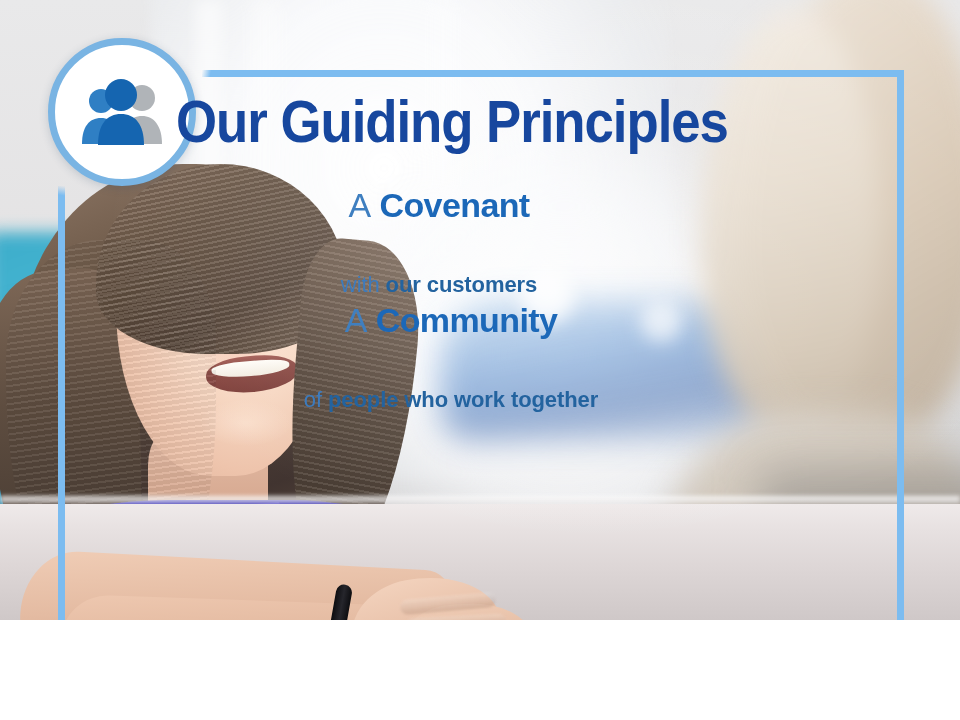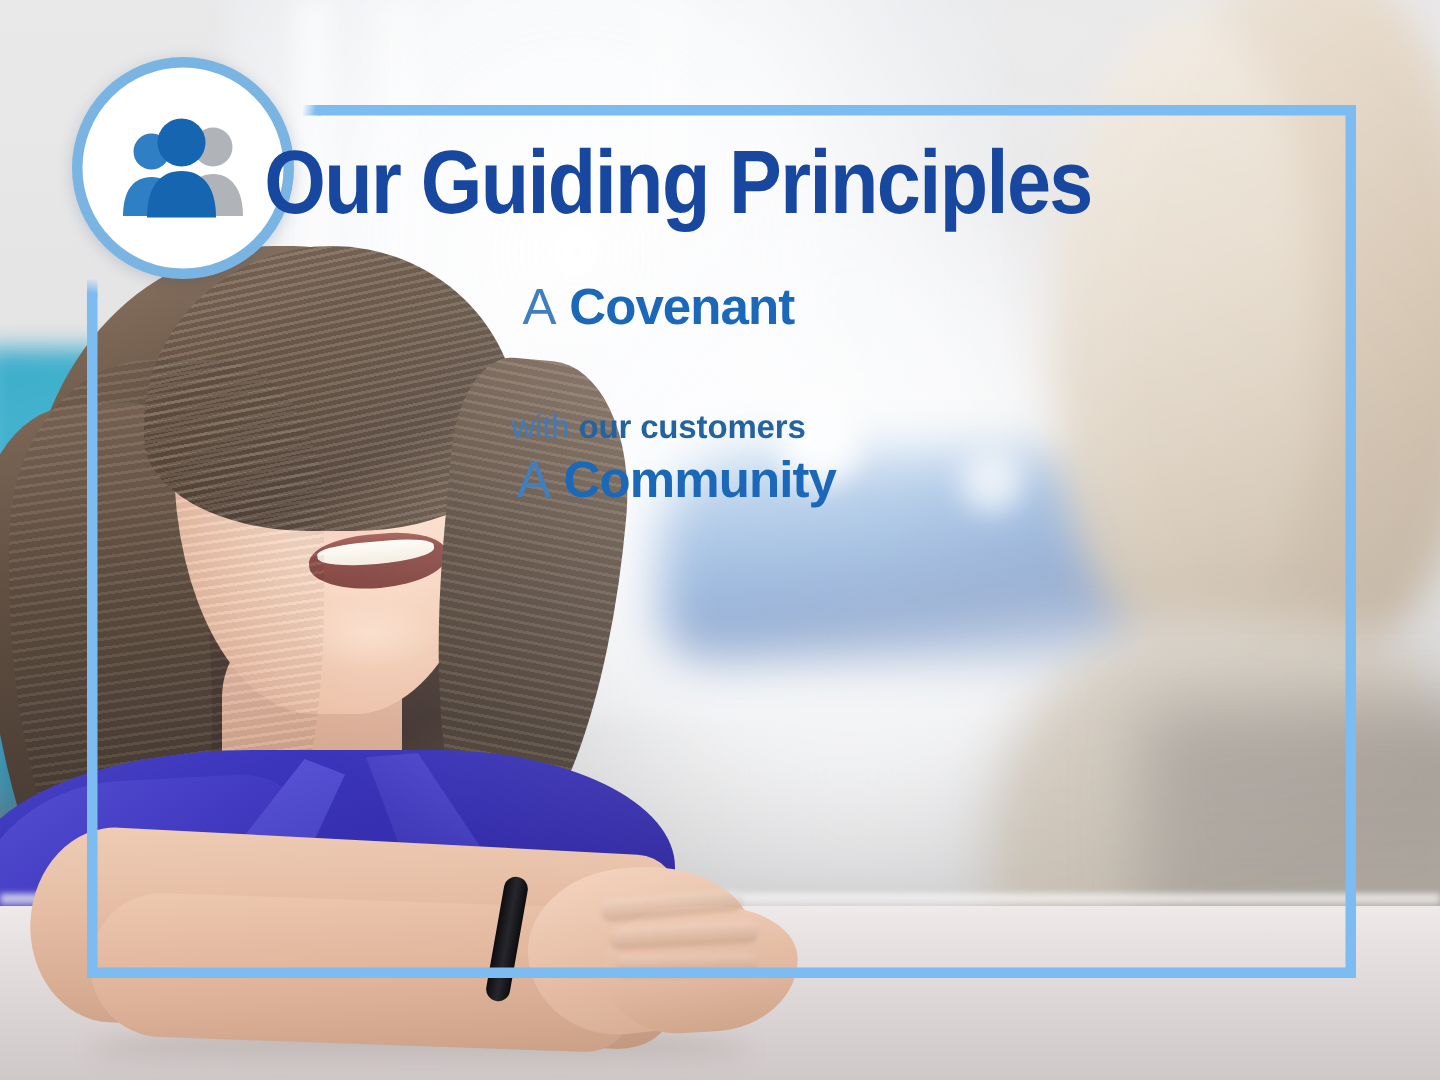--- a/index.html
+++ b/index.html
@@ -1,20 +1,20 @@
 <!DOCTYPE html>
 <html><head>
 <meta charset="utf-8">
 <style>
   html,body{margin:0;padding:0;background:#fff;}
   body{font-family:"Liberation Sans",sans-serif;}
 
   .stage{
     position:relative;
-    width:960px;height:720px;
+    width:960px;height:620px;
     overflow:hidden;
     background:#cfd2d4;
   }
 
   
   .photo{position:absolute;inset:0;overflow:hidden;}
 
   
   .bg-room{
     position:absolute;inset:0;
@@ -519,18 +519,19 @@
       <div class="p-sub">
         <span class="sub-line"><span>with </span><b>our customers</b></span>
       </div>
     </div>
 
     <div class="principle p2">
       <div class="p-head">
         <span class="lead">A</span><span class="word">Community</span>
       </div>
       <div class="p-sub">
+        <span class="sub-line"><span>of </span><b>people who work together</b></span>
       </div>
     </div>
 
 
   </div>
 </div>
 
 </body></html>

